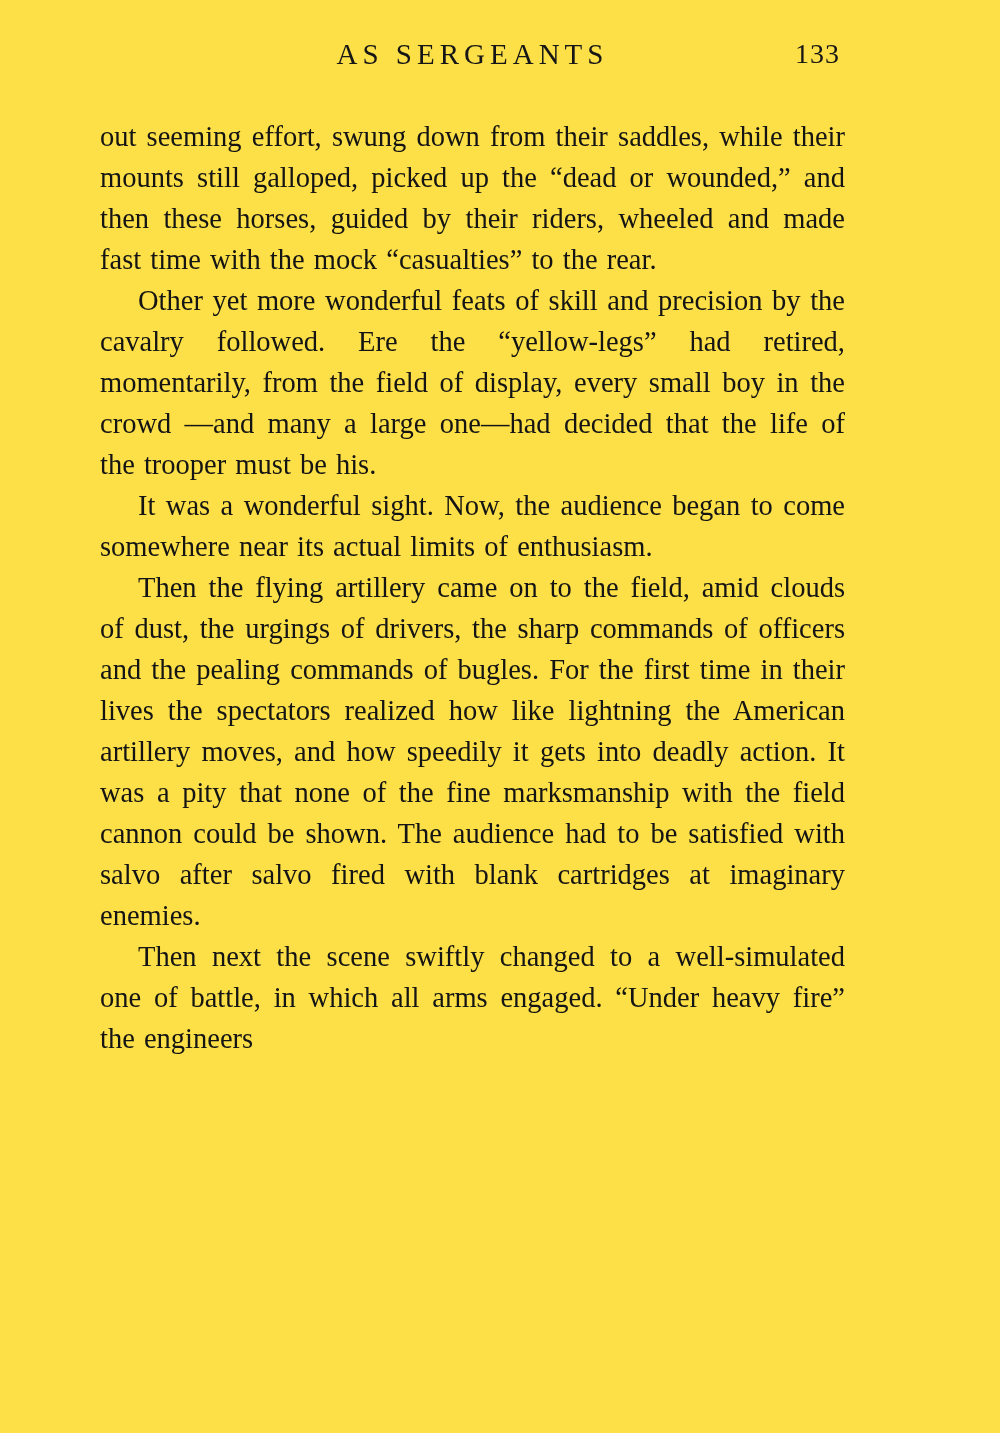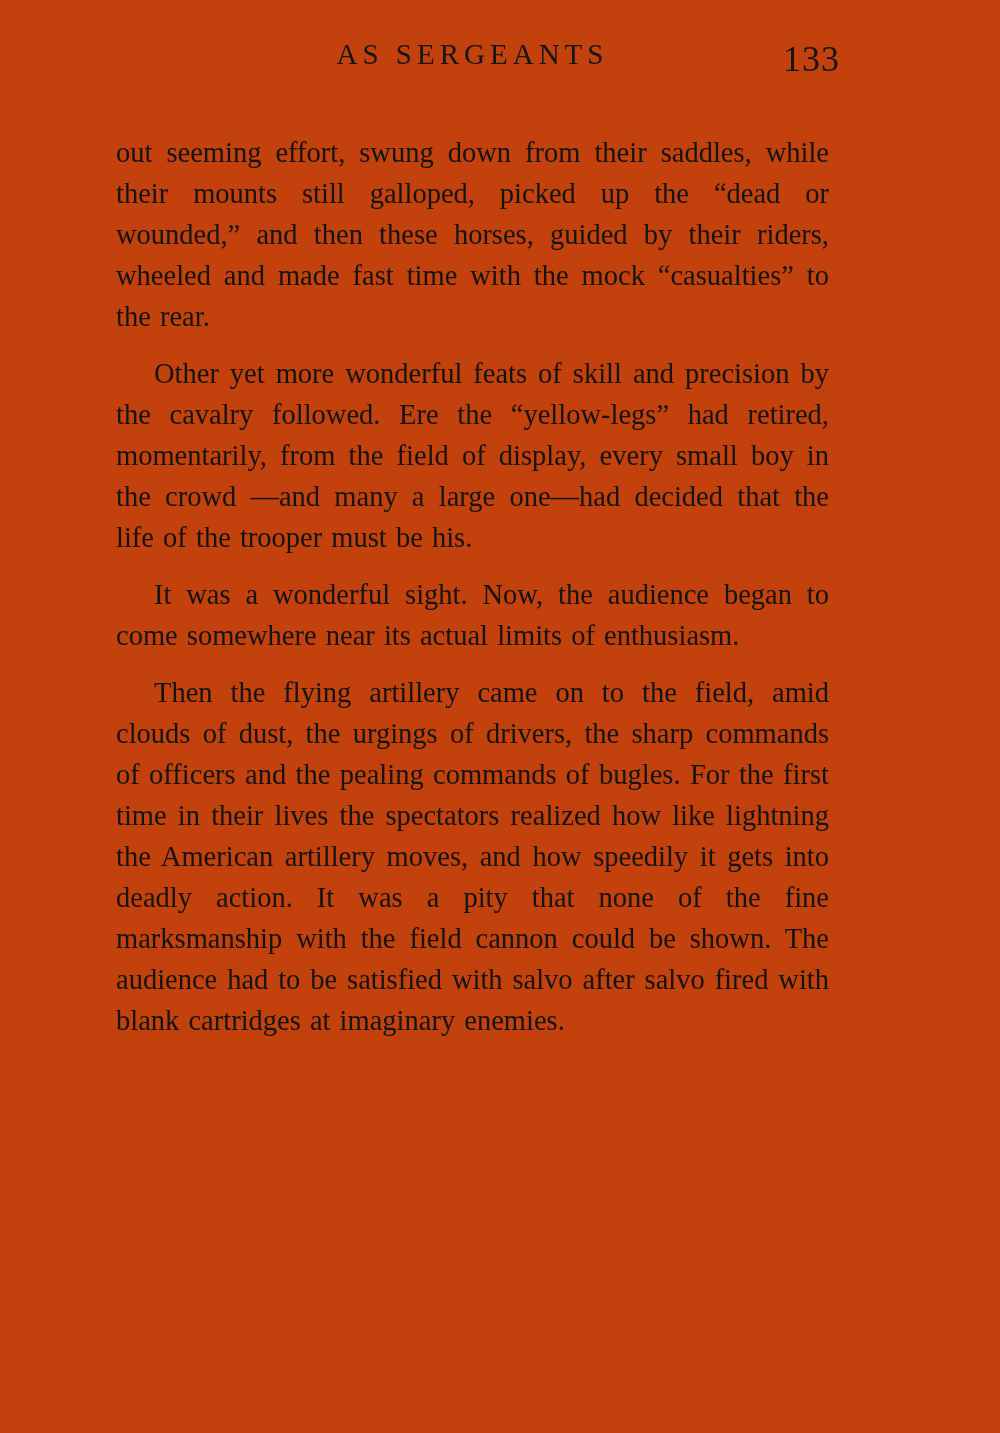--- a/index.html
+++ b/index.html
@@ -4,21 +4,21 @@
 <style>
   html, body {
     margin: 0;
     padding: 0;
     background: #ffffff;
   }
   .page {
     position: relative;
     width: 1000px;
     height: 1433px;
-    background: #c2410c;
+    background: #fde047;
     color: #141414;
     font-family: "Liberation Serif", "DejaVu Serif", serif;
     overflow: hidden;
   }
   .running-head {
     position: absolute;
     top: 38px;
     left: 100px;
     width: 745px;
     height: 36px;
@@ -29,36 +29,36 @@
     right: 0;
     text-align: center;
     font-size: 29px;
     letter-spacing: 5px;
     color: #161616;
   }
   .running-head .page-number {
     position: absolute;
     right: 5px;
     top: 0;
-    font-size: 36px;
+    font-size: 28px;
     letter-spacing: 1px;
     color: #161616;
   }
   .body-text {
     position: absolute;
     top: 116px;
     left: 100px;
     width: 745px;
     font-size: 28.5px;
     line-height: 41px;
     text-align: justify;
     word-spacing: 2px;
   }
   .body-text p {
-    margin: 16px;
+    margin: 0;
     text-indent: 38px;
   }
   .body-text p.no-indent {
     text-indent: 0;
   }
 </style>
 </head>
 <body>
 
 <div class="page">
@@ -66,15 +66,16 @@
   <div class="running-head">
     <span class="head-title">AS SERGEANTS</span>
     <span class="page-number">133</span>
   </div>
 
   <div class="body-text">
     <p class="no-indent">out seeming effort, swung down from their saddles, while their mounts still galloped, picked up the “dead or wounded,” and then these horses, guided by their riders, wheeled and made fast time with the mock “casualties” to the rear.</p>
     <p>Other yet more wonderful feats of skill and precision by the cavalry followed.  Ere the “yellow-legs” had retired, momentarily, from the field of display, every small boy in the crowd —and many a large one—had decided that the life of the trooper must be his.</p>
     <p>It was a wonderful sight.  Now, the audience began to come somewhere near its actual limits of enthusiasm.</p>
     <p>Then the flying artillery came on to the field, amid clouds of dust, the urgings of drivers, the sharp commands of officers and the pealing commands of bugles.  For the first time in their lives the spectators realized how like lightning the American artillery moves, and how speedily it gets into deadly action.  It was a pity that none of the fine marksmanship with the field cannon could be shown.  The audience had to be satisfied with salvo after salvo fired with blank cartridges at imaginary enemies.</p>
+    <p>Then next the scene swiftly changed to a well-simulated one of battle, in which all arms engaged.  “Under heavy fire” the engineers</p>
   </div>
 
 </div>
 
 </body></html>

